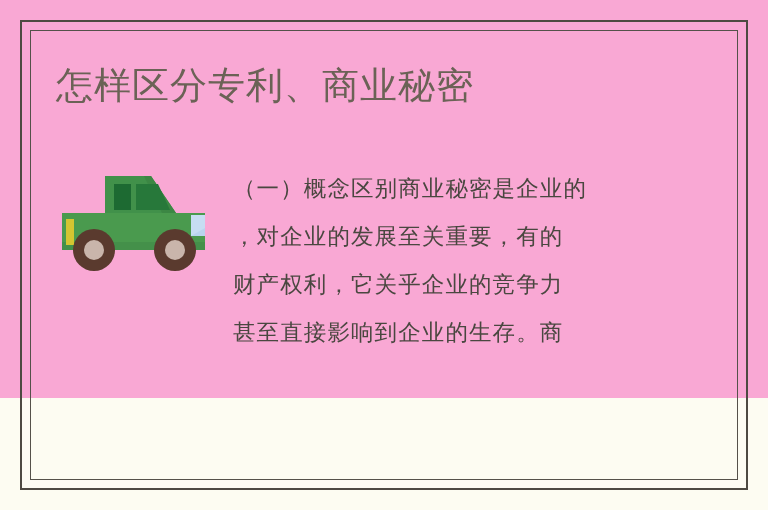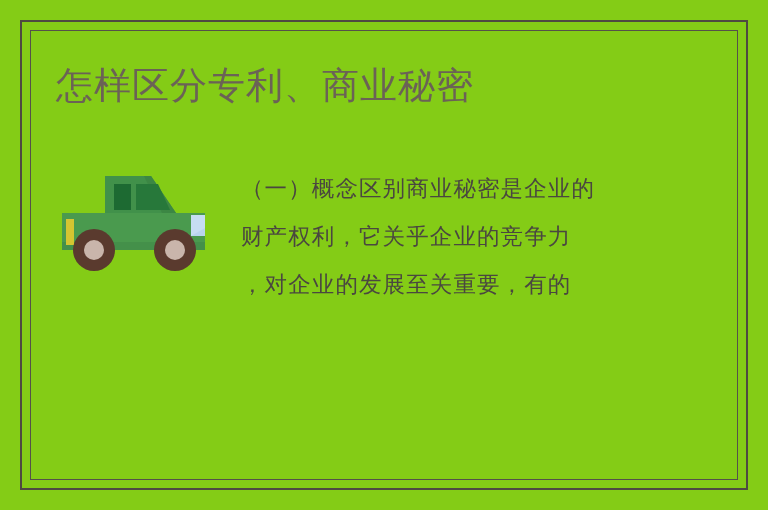--- a/index.html
+++ b/index.html
@@ -10,22 +10,22 @@
     width: 768px;
     height: 510px;
     background: #fdfcf2;
     font-family: "Liberation Sans", sans-serif;
     overflow: hidden;
   }
 
   #page {
     position: relative;
     width: 768px;
-    height: 510px;
-    background: #84cc16;
+    height: 398px;
+    background: #f9a8d4;
   }
 
   
   .frame-outer {
     position: absolute;
     left: 20px;
     top: 20px;
     width: 728px;
     height: 470px;
     border: 2px solid #4e4a41;
@@ -82,21 +82,20 @@
     color: #4a4740;
     letter-spacing: 0.5px;
     text-align: justify;
     text-justify: inter-character;
     word-break: break-all;
   }
   .body-text .line {
     display: block;
     white-space: nowrap;
     letter-spacing: 1.1px;
-    margin-left: 8px;
   }
 </style>
 </head>
 <body>
 
 <div id="page">
 
   <div class="frame-outer"></div>
   <div class="frame-inner"></div>
 
@@ -124,17 +123,18 @@
 
       <circle cx="36" cy="82" r="21" fill="#5a3a2e"></circle>
       <circle cx="36" cy="82" r="10" fill="#c9b5ab"></circle>
       <circle cx="117" cy="82" r="21" fill="#5a3a2e"></circle>
       <circle cx="117" cy="82" r="10" fill="#c9b5ab"></circle>
     </svg>
   </div>
 
   <div class="body-text">
     <span class="line">（一）概念区别商业秘密是企业的</span>
+    <span class="line">，对企业的发展至关重要，有的</span>
     <span class="line">财产权利，它关乎企业的竞争力</span>
-    <span class="line">，对企业的发展至关重要，有的</span>
+    <span class="line">甚至直接影响到企业的生存。商</span>
   </div>
 
 </div>
 
 </body></html>

